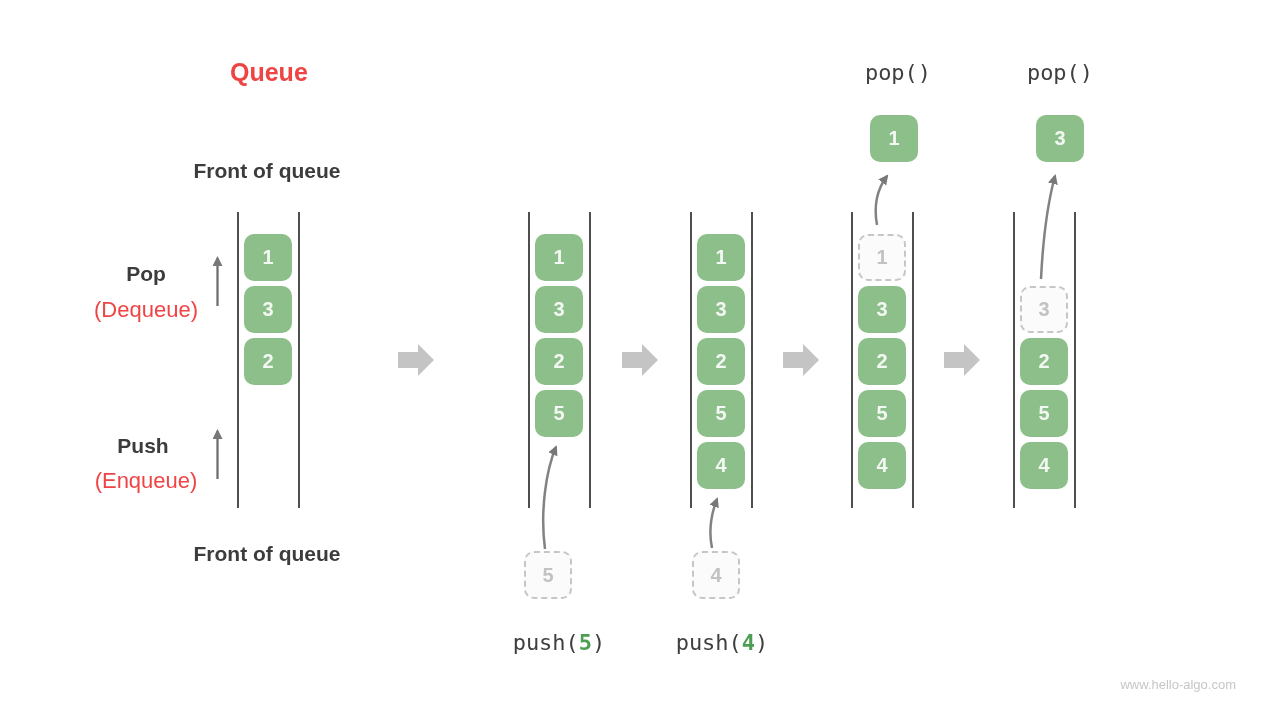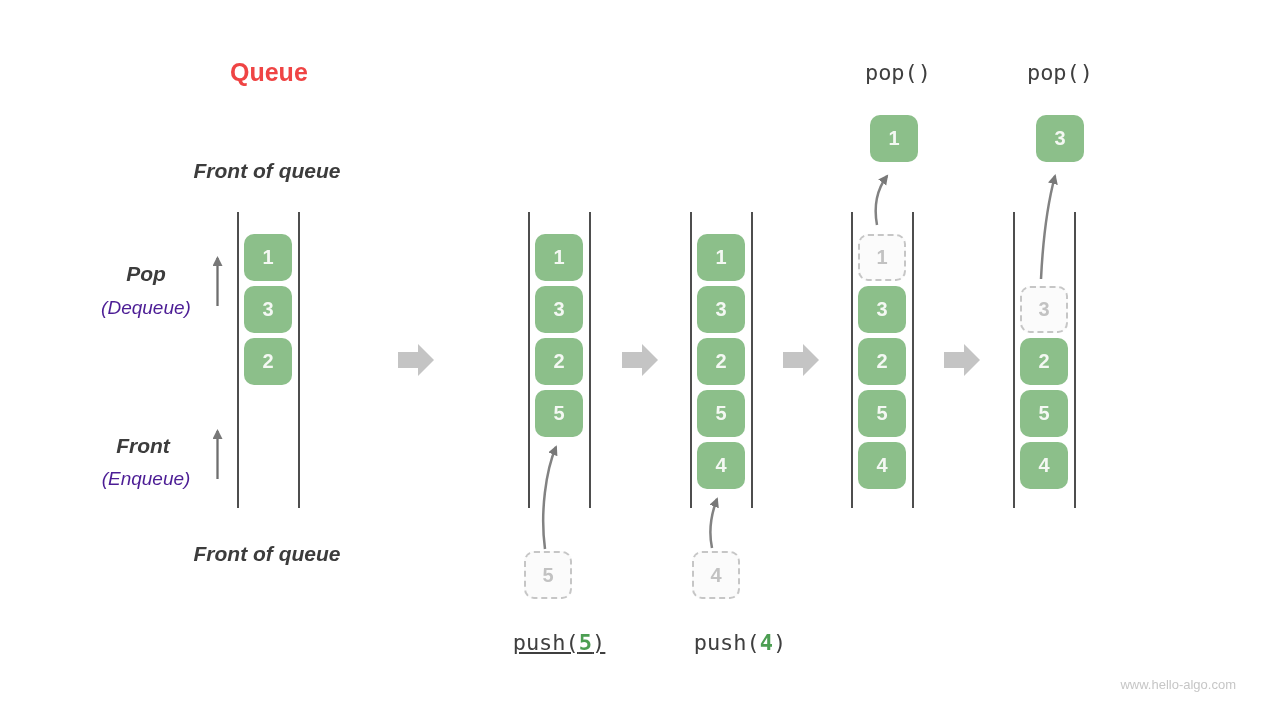--- a/index.html
+++ b/index.html
@@ -5,23 +5,23 @@
   html,body { margin:0; padding:0; background:#ffffff; }
   .canvas {
     position:relative; width:1280px; height:720px; background:#ffffff;
     overflow:hidden; font-family:"Liberation Sans", sans-serif;
   }
   .title {
     position:absolute; left:230px; top:58px;
     font-size:25px; font-weight:bold; color:#ef4444;
   }
   .lbl-bold { position:absolute; transform:translateX(-50%);
-    font-size:21px; font-weight:bold; color:#3C3C3C; white-space:nowrap;font-style:italic; }
+    font-size:21px; font-weight:bold; color:#3C3C3C; white-space:nowrap; }
   .lbl-reg  { position:absolute; transform:translateX(-50%);
-    font-size:19px; color:#4c1d95; white-space:nowrap;font-style:italic; }
+    font-size:22px; color:#ef4444; white-space:nowrap; }
   .wall { position:absolute; width:1.5px; height:296px; top:212px; background:#4E4E4E; }
   .qbox {
     position:absolute; width:48px; height:47px; box-sizing:border-box;
     border-radius:10px; background:#8CBF8A;
     color:#F4F8F3; font-size:20px; font-weight:bold;
     display:flex; align-items:center; justify-content:center;
   }
   .ghost {
     background:#FBFBFB; border:2px dashed #C6C6C6; color:#C2C2C2;
   }
@@ -41,21 +41,21 @@
 </style>
 </head>
 <body>
 
 <div class="canvas">
 
   <div class="title">Queue</div>
   <div class="lbl-bold" style="left:267px; top:159px;">Front of queue</div>
   <div class="lbl-bold" style="left:146px; top:262px;">Pop</div>
   <div class="lbl-reg" style="left:146px; top:297px;">(Dequeue)</div>
-  <div class="lbl-bold" style="left:143px; top:434px;">Front</div>
+  <div class="lbl-bold" style="left:143px; top:434px;">Push</div>
   <div class="lbl-reg" style="left:146px; top:468px;">(Enqueue)</div>
   <div class="lbl-bold" style="left:267px; top:542px;">Front of queue</div>
 
   <svg class="overlay" width="1280" height="720" viewBox="0 0 1280 720">
     <defs>
       <marker id="ah" markerUnits="userSpaceOnUse" markerWidth="12" markerHeight="12" refX="8" refY="5" orient="auto">
         <path d="M0,0 L10,5 L0,10 z" fill="#787878"></path>
       </marker>
     </defs>
 
@@ -85,31 +85,31 @@
   <div class="qbox" style="left:244px; top:286px;">3</div>
   <div class="qbox" style="left:244px; top:338px;">2</div>
 
   <div class="wall" style="left:528px;"></div>
   <div class="wall" style="left:589px;"></div>
   <div class="qbox" style="left:535px; top:234px;">1</div>
   <div class="qbox" style="left:535px; top:286px;">3</div>
   <div class="qbox" style="left:535px; top:338px;">2</div>
   <div class="qbox" style="left:535px; top:390px;">5</div>
   <div class="qbox ghost pend" style="left:524px; top:551px;">5</div>
-  <div class="op-mono" style="left:559px; top:630px;text-decoration:underline;"><span>push(</span><span class="op-arg">5</span><span>)</span></div>
+  <div class="op-mono" style="left:559px; top:630px;"><span>push(</span><span class="op-arg">5</span><span>)</span></div>
 
   <div class="wall" style="left:690px;"></div>
   <div class="wall" style="left:751px;"></div>
   <div class="qbox" style="left:697px; top:234px;">1</div>
   <div class="qbox" style="left:697px; top:286px;">3</div>
   <div class="qbox" style="left:697px; top:338px;">2</div>
   <div class="qbox" style="left:697px; top:390px;">5</div>
   <div class="qbox" style="left:697px; top:442px;">4</div>
   <div class="qbox ghost pend" style="left:692px; top:551px;">4</div>
-  <div class="op-mono" style="left:740px; top:630px;"><span>push(</span><span class="op-arg">4</span><span>)</span></div>
+  <div class="op-mono" style="left:722px; top:630px;"><span>push(</span><span class="op-arg">4</span><span>)</span></div>
 
   <div class="wall" style="left:851px;"></div>
   <div class="wall" style="left:912px;"></div>
   <div class="op-mono" style="left:898px; top:60px;">pop()</div>
   <div class="qbox" style="left:870px; top:115px;">1</div>
   <div class="qbox ghost" style="left:858px; top:234px;">1</div>
   <div class="qbox" style="left:858px; top:286px;">3</div>
   <div class="qbox" style="left:858px; top:338px;">2</div>
   <div class="qbox" style="left:858px; top:390px;">5</div>
   <div class="qbox" style="left:858px; top:442px;">4</div>

